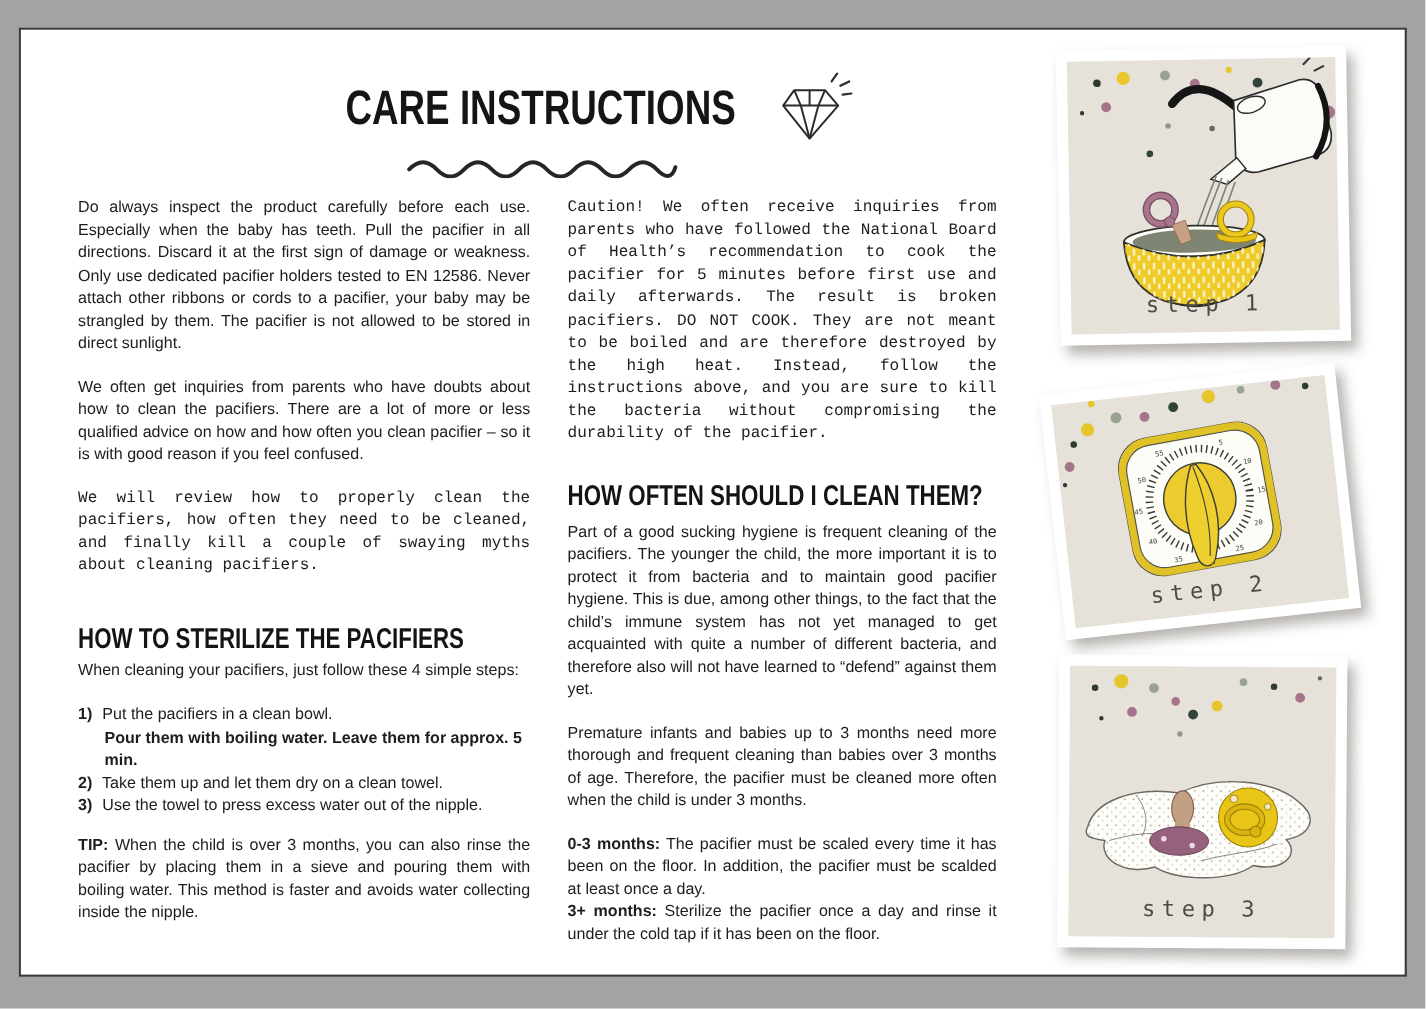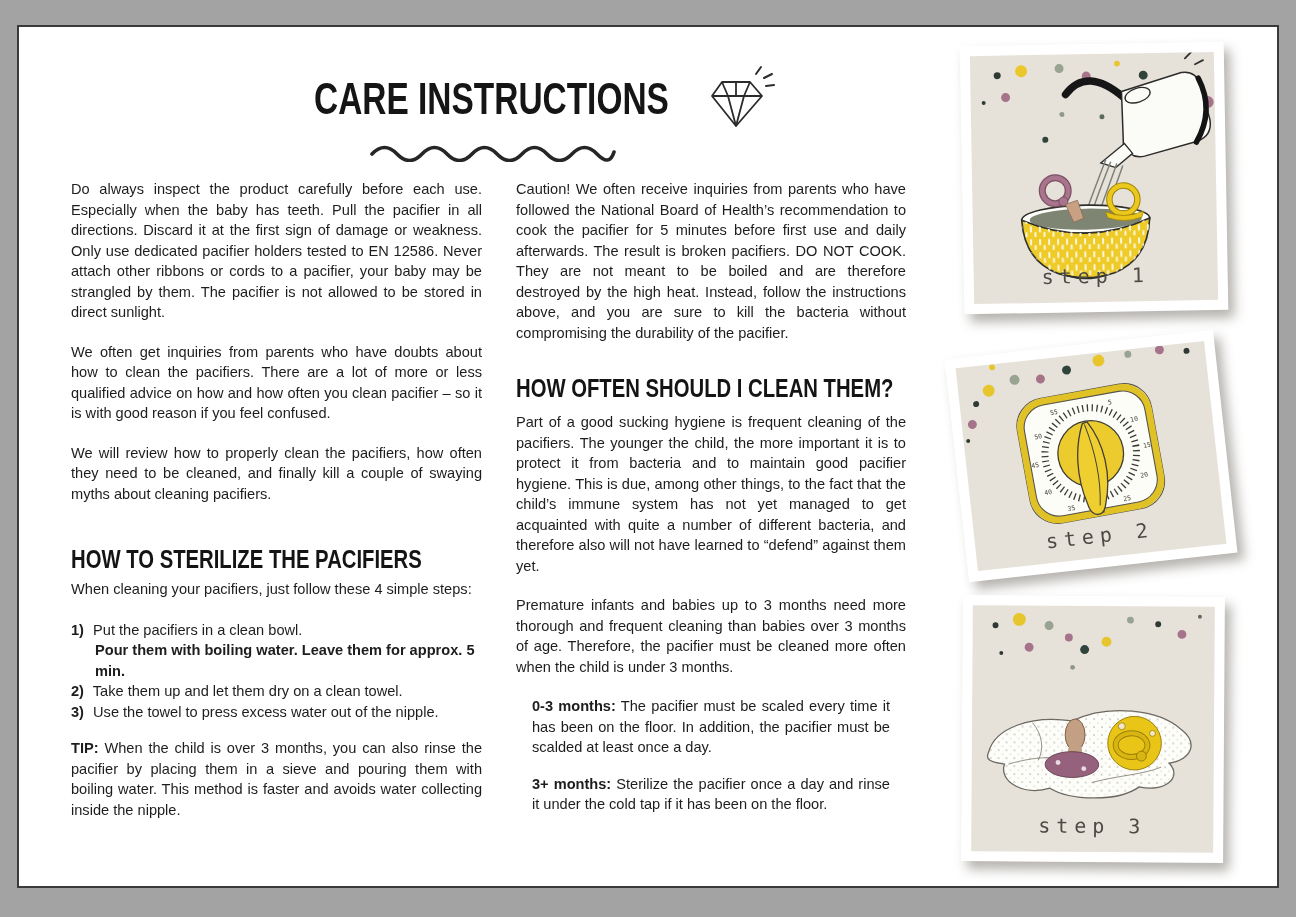--- a/index.html
+++ b/index.html
@@ -16,33 +16,33 @@
                 white-space:nowrap; }
   .wavy { position:absolute; left:368px; top:138px; }
   .gem { position:absolute; left:704px; top:64px; }
 
   
   .col { position:absolute; top:179px; font-size:14.6px; line-height:20.5px;
          text-align:justify; color:#1d1d1d; }
   .col-left  { left:71px;  width:411px; }
   .col-right { left:516px; width:390px; }
   .col p { margin:0 0 19px 0; }
-  .col p.tight { margin-bottom:0; }
+  .col p.tight { margin-bottom:0;font-family:Liberation Mono, monospace; }
   h2.section { font-size:26px; font-weight:bold; color:#141414; line-height:30px;
                margin:0 0 5px 0; text-align:left; }
   h2.section span { display:inline-block; transform:scaleX(0.78); transform-origin:left;
                     white-space:nowrap; letter-spacing:0; }
   .h2-left  { margin-top:40px !important; }
   .h2-right { margin-top:30px !important; margin-bottom:9px !important; }
   .steps-list { margin:20px 0 16px 0; }
   .step-line { text-align:left; }
   .step-line .num { font-weight:bold; margin-right:5px; }
   .step-line.indent2 { padding-left:24px;font-weight:bold; }
   .bold { font-weight:bold; }
-  .age-block div { margin:16px; }
+  .age-block div { margin:0; }
 
   
   .card { position:absolute; background:#ffffff; padding:10px;
           box-shadow:6px 8px 12px rgba(90,85,75,0.45); }
   .card-inner { position:relative; width:100%; height:100%; background:#e7e2d9; overflow:hidden; }
   .card1 { left:962px; top:44px;  width:264px; height:268px; transform:rotate(-1deg); z-index:1; }
   .card2 { left:956px; top:344px; width:270px; height:224px; transform:rotate(-6.3deg); z-index:2; }
   .card3 { left:962px; top:596px; width:262px; height:266px; transform:rotate(0.4deg); z-index:3; }
   .card-inner svg { position:absolute; left:0; top:0; width:100%; height:100%; }
   .step-label { position:absolute; left:0; right:0; bottom:14px; text-align:center;

